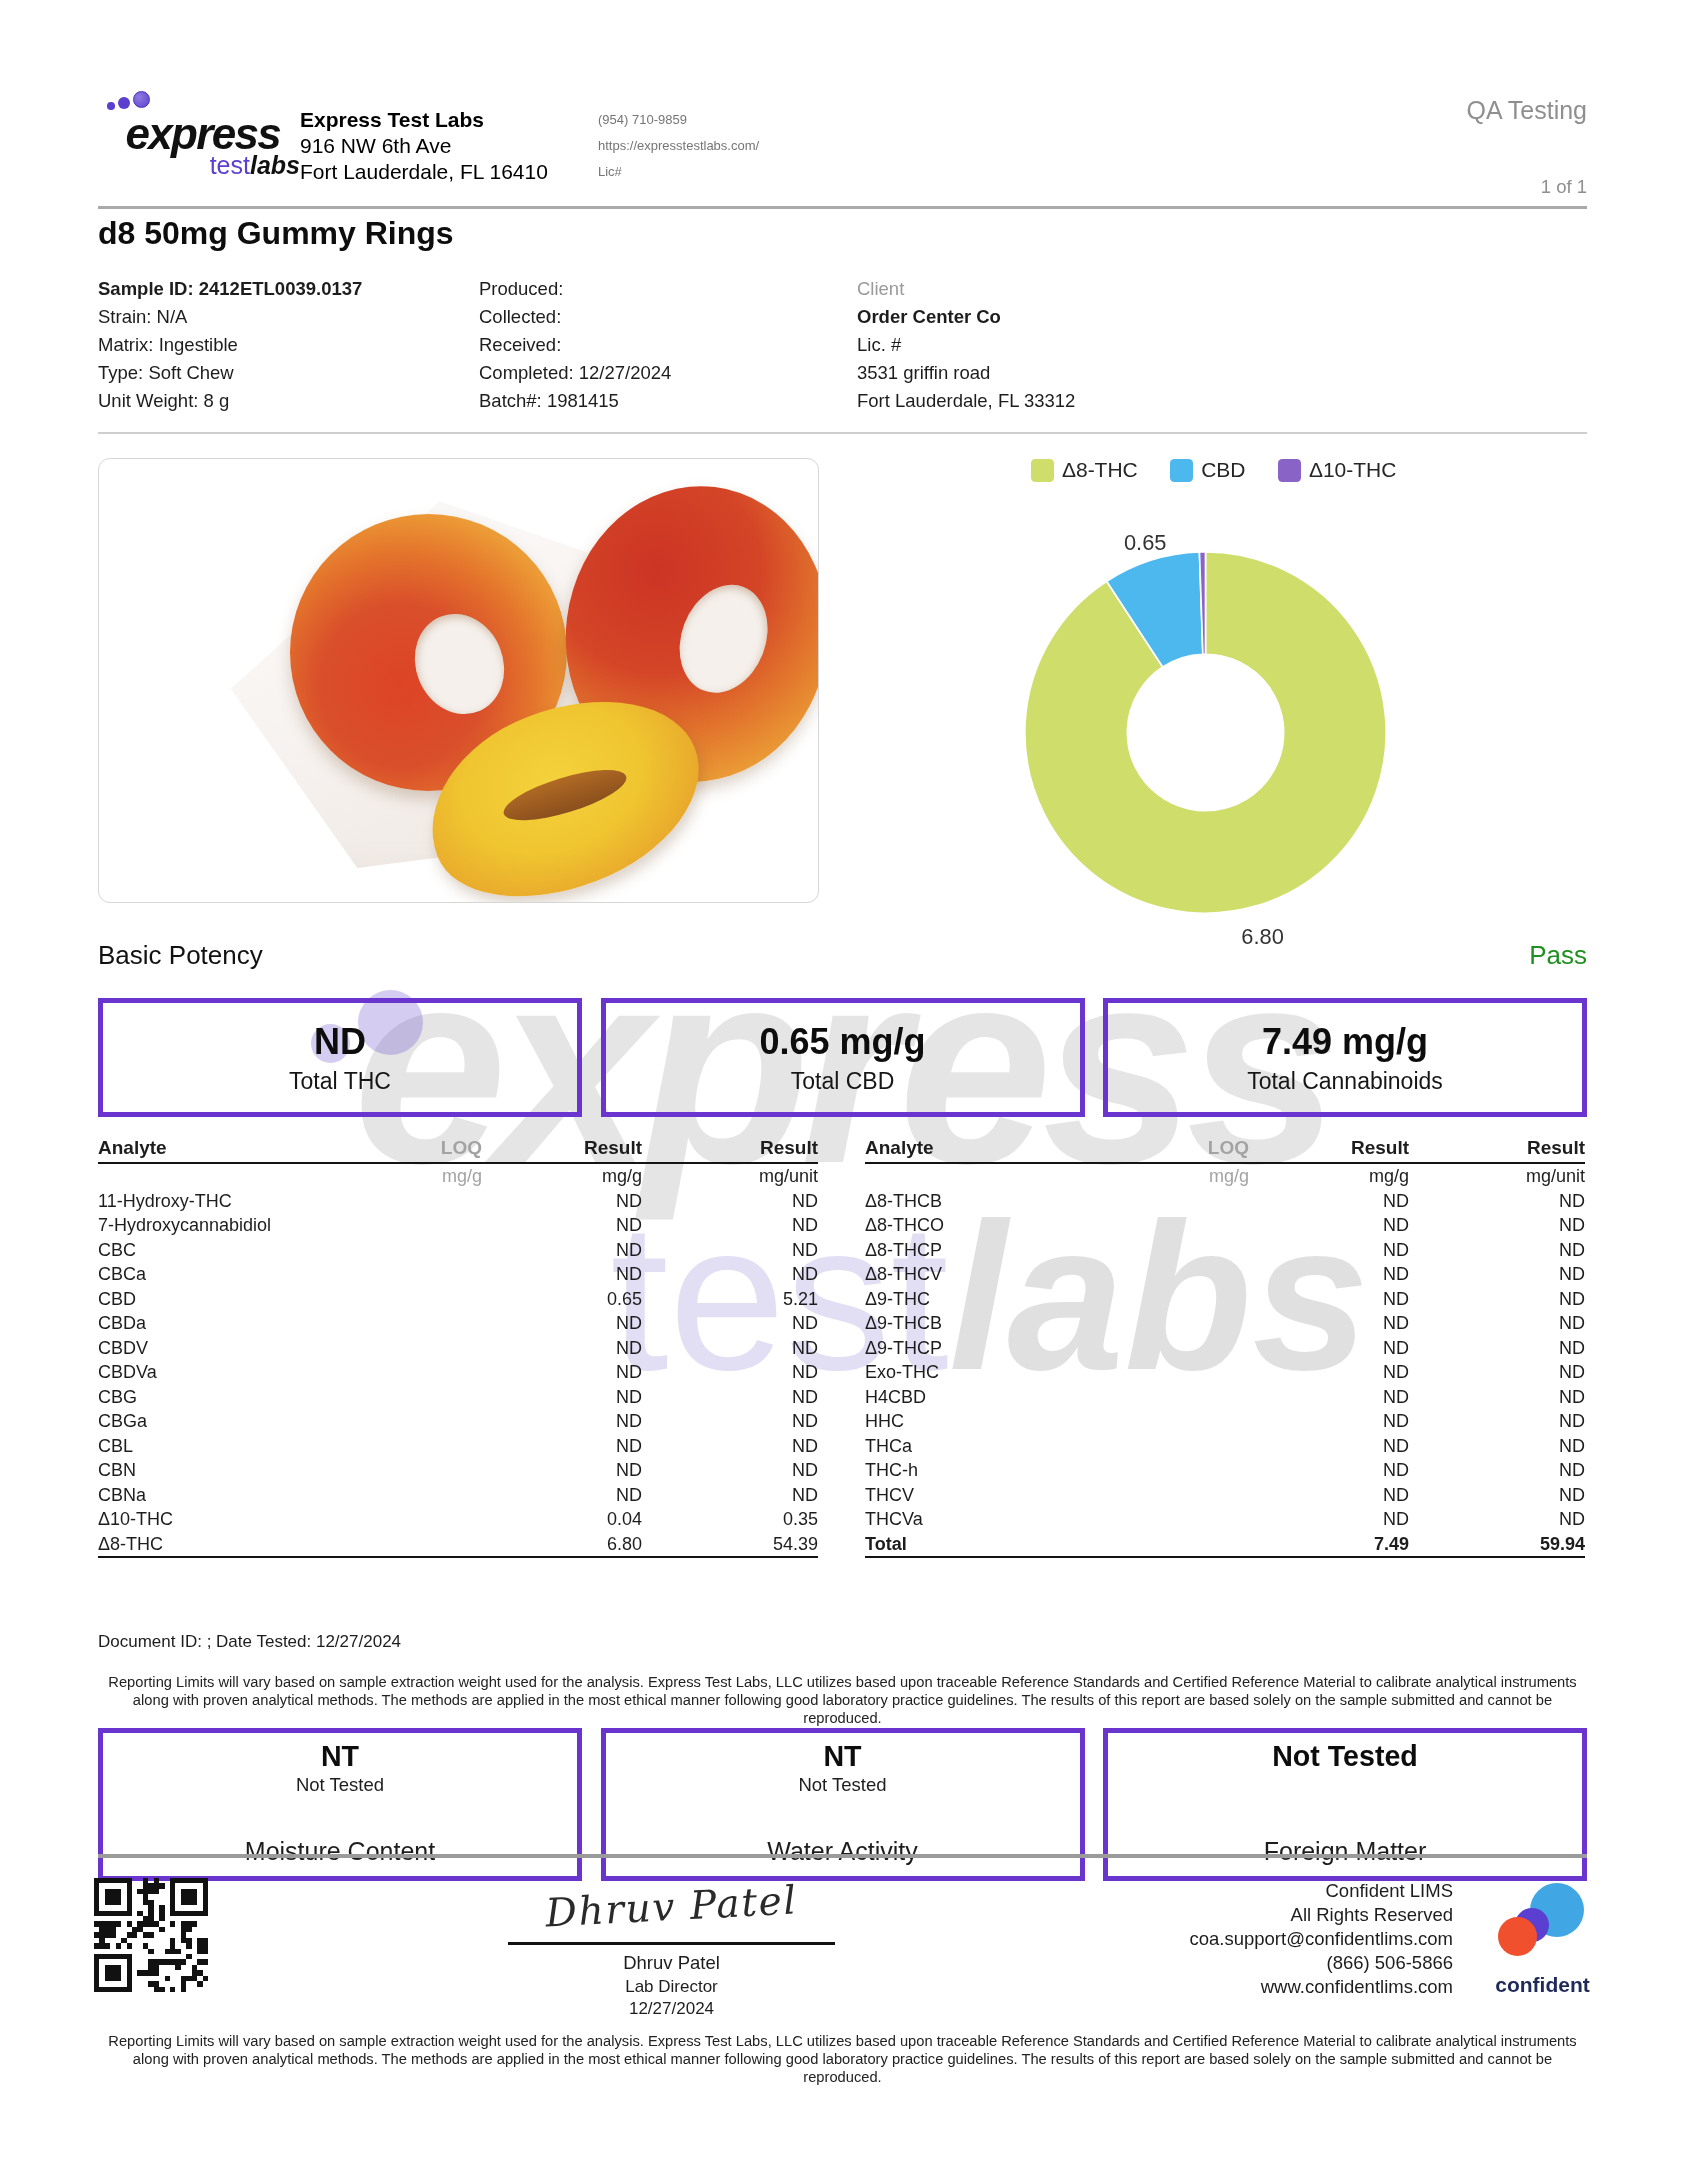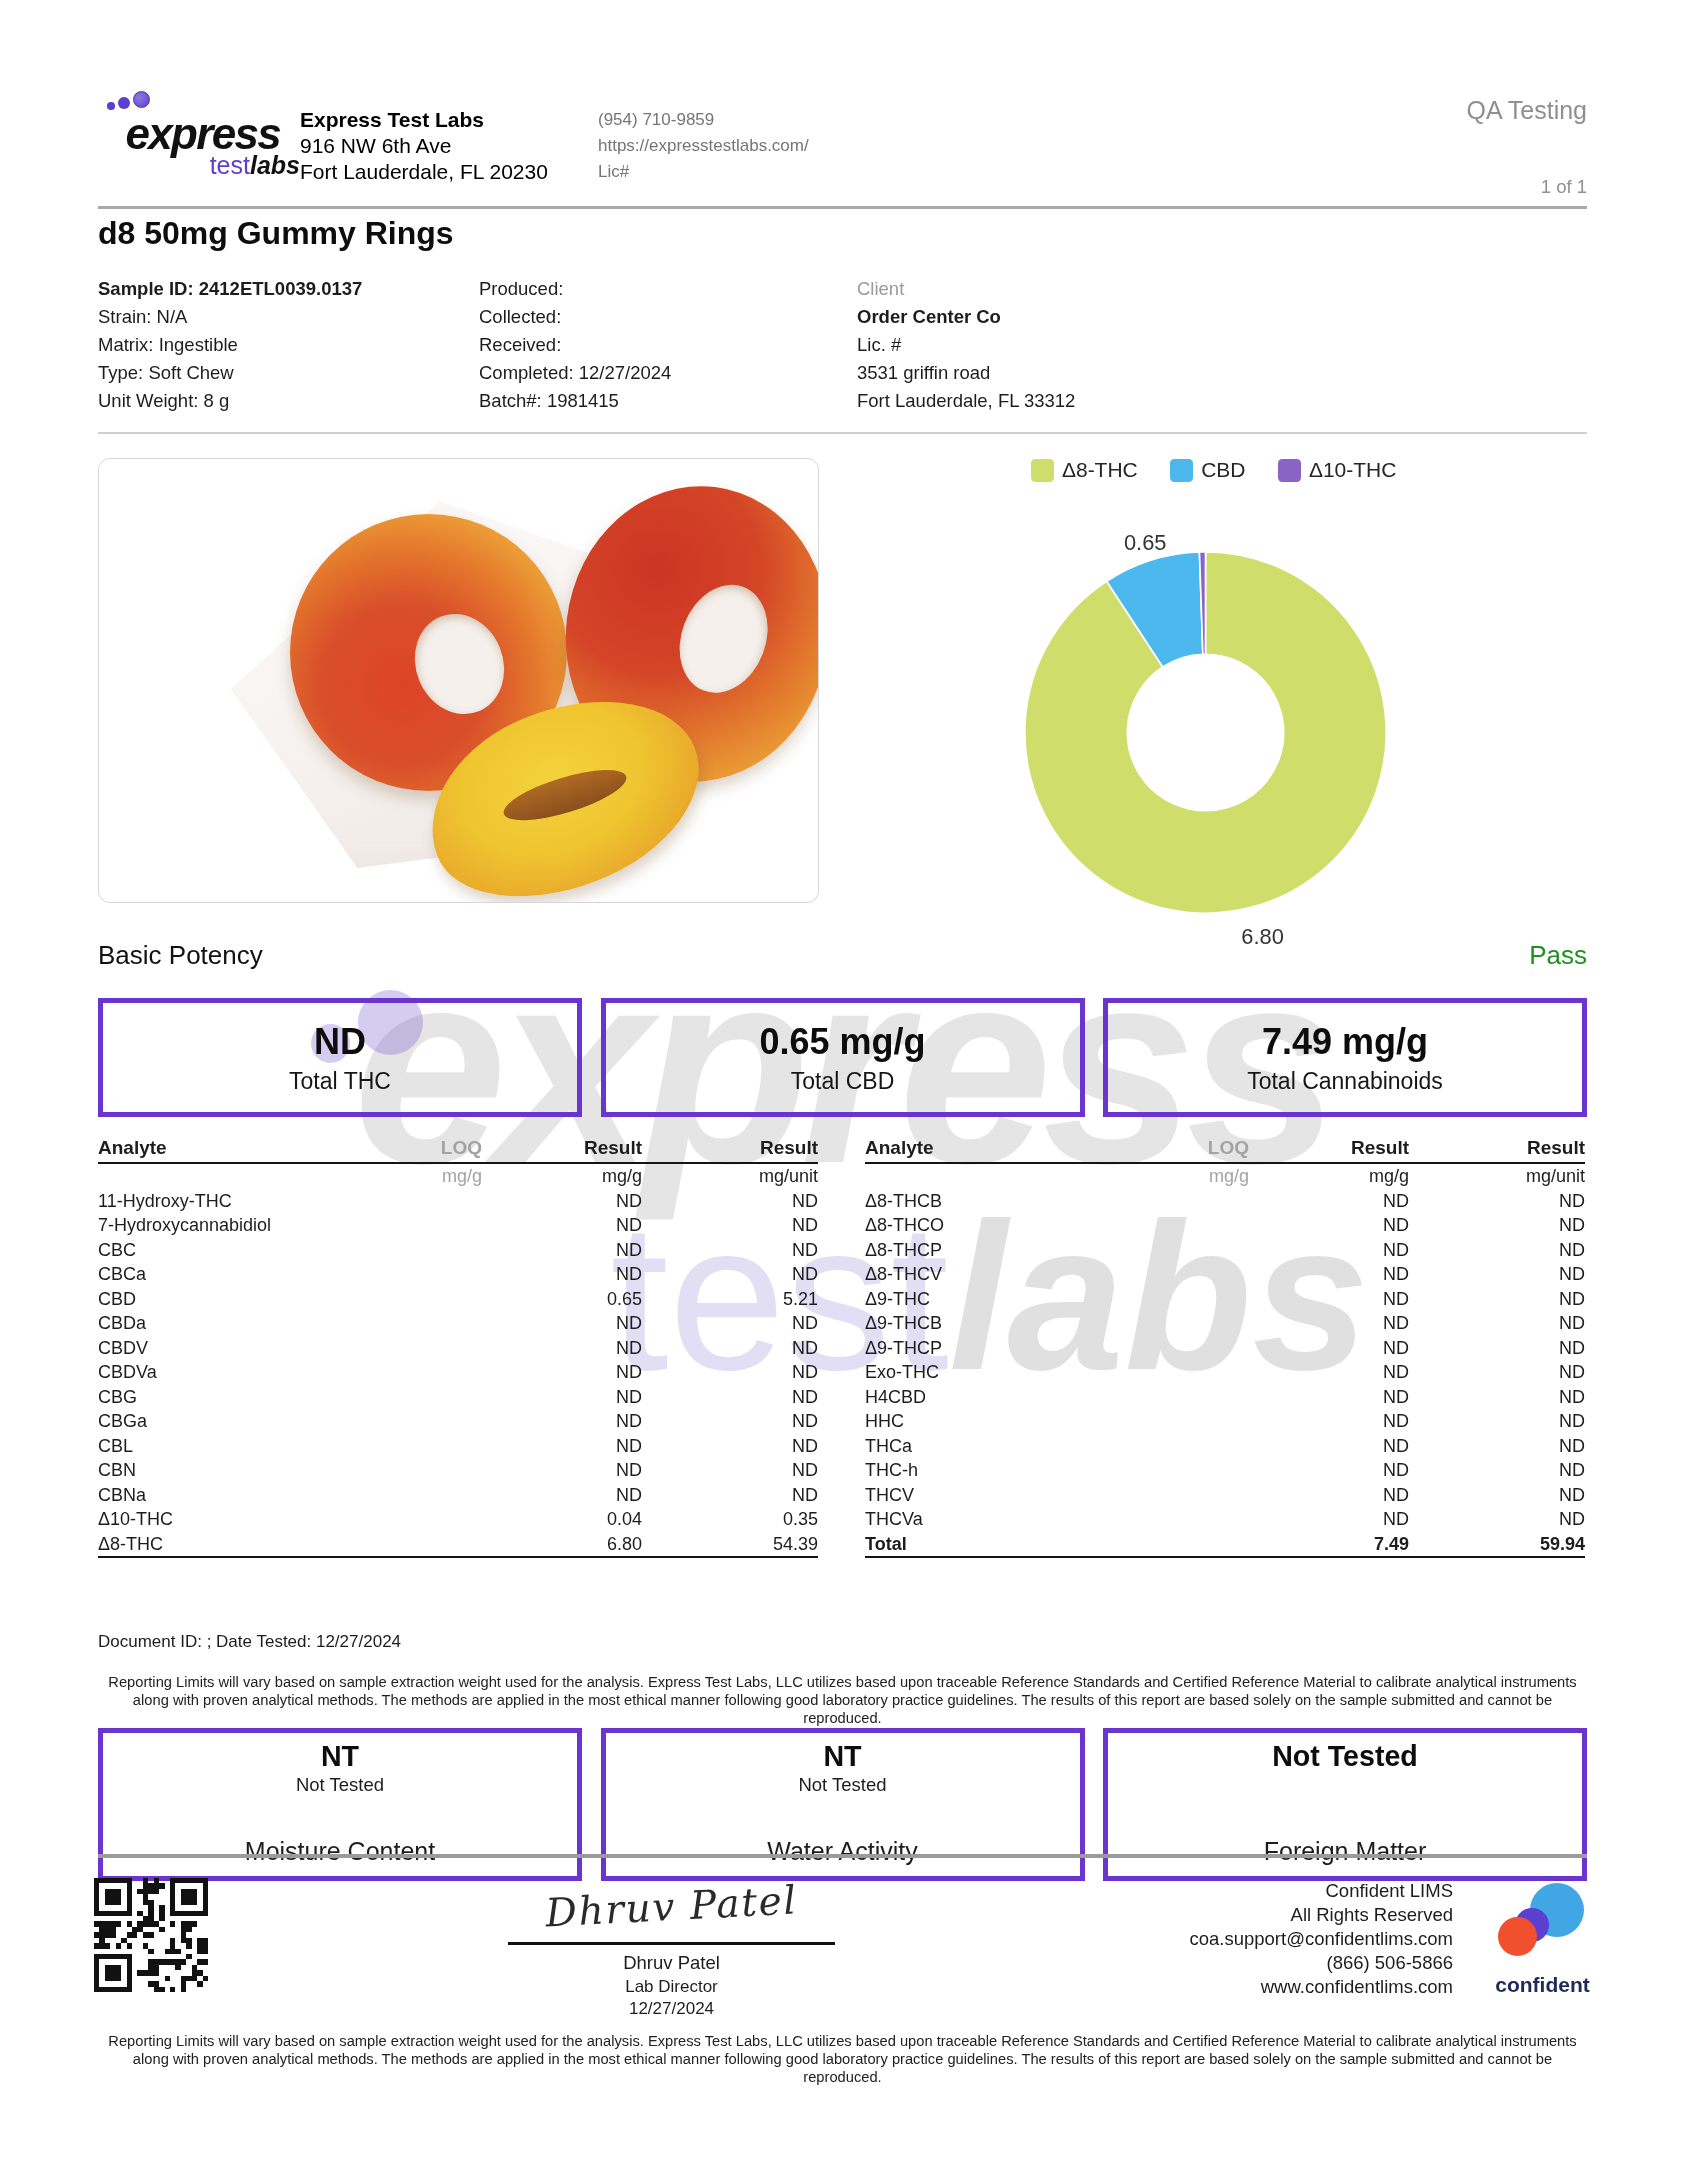--- a/index.html
+++ b/index.html
@@ -12,21 +12,21 @@
   .logo .dot{position:absolute;border-radius:50%;background:#5b3fd0;}
   .logo .d1{width:7.6px;height:7.6px;left:0;top:8.4px;}
   .logo .d2{width:11.8px;height:11.8px;left:11px;top:3.4px;}
   .logo .d3{width:17px;height:17px;left:26px;top:-3.4px;border:1.7px solid #4a2fb8;box-sizing:border-box;background:radial-gradient(circle at 35% 35%,#8f7ae0,#5b3fd0);}
   .logo .word{font-size:44px;font-weight:800;font-style:italic;letter-spacing:-1.7px;color:#111;line-height:42px;margin-left:18.5px;}
   .logo .sub{font-size:25px;text-align:right;line-height:25px;margin-top:-1.7px;}
   .logo .sub .t{color:#5b3fd0;}
   .logo .sub .l{color:#111;font-weight:800;font-style:italic;}
   .lab-block{position:absolute;left:300px;top:107px;font-size:21px;line-height:26px;color:#000000;}
   .lab-block .nm{font-weight:700;}
-  .contact-block{position:absolute;left:598px;top:107px;font-size:17px;line-height:26px;color:#757575;}
+  .contact-block{position:absolute;left:598px;top:107px;font-size:13px;line-height:26px;color:#757575;}
   .qa{position:absolute;right:100px;top:96px;font-size:25px;color:#8f8f8f;}
   .pageno{position:absolute;right:100px;top:176px;font-size:18.5px;color:#8f8f8f;}
   .hr1{position:absolute;left:98px;right:100px;top:206px;height:2.5px;background:#a9a9a9;}
   .title{position:absolute;left:98px;top:215px;font-size:32px;font-weight:800;color:#0d0d0d;}
 
   
   .info-col{position:absolute;top:275px;font-size:18.5px;line-height:28px;}
   .info-c1{left:98px;} .info-c2{left:479px;} .info-c3{left:857px;}
   .info-line.bold{font-weight:700;}
   .info-line.gray{color:#9a9a9a;}
@@ -145,21 +145,21 @@
       <div class="dot d1"></div>
         <div class="dot d2"></div>
         <div class="dot d3"></div>
     </div>
     <div class="word">express</div>
     <div class="sub"><span class="t">test</span><span class="l">labs</span></div>
   </div>
   <div class="lab-block">
     <div class="nm">Express Test Labs</div>
     <div>916 NW 6th Ave</div>
-    <div>Fort Lauderdale, FL 20230</div>
+    <div>Fort Lauderdale, FL 16410</div>
   </div>
   <div class="contact-block">
     <div>(954) 710-9859</div>
     <div>https://expresstestlabs.com/</div>
     <div>Lic#</div>
   </div>
   <div class="qa">QA Testing</div>
   <div class="pageno">1 of 1</div>
   <div class="hr1"></div>
   <div class="title">d8 50mg Gummy Rings</div>

